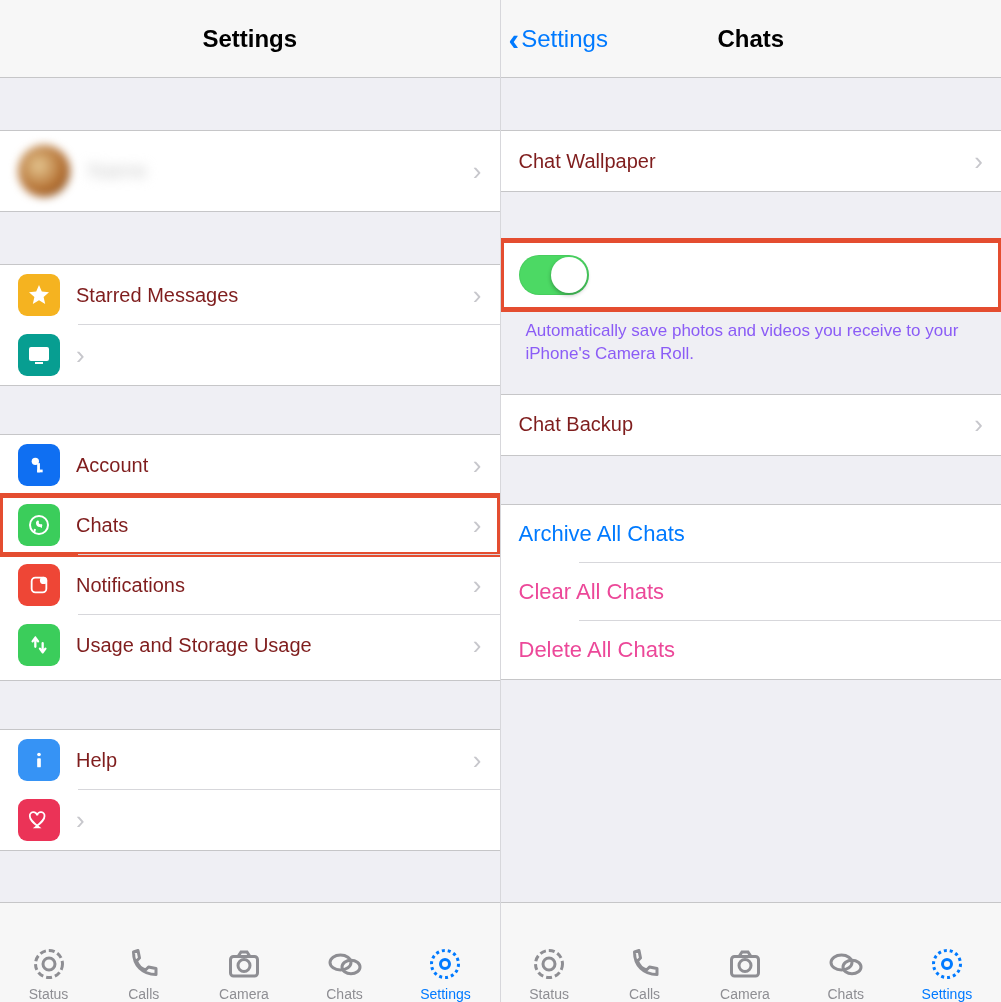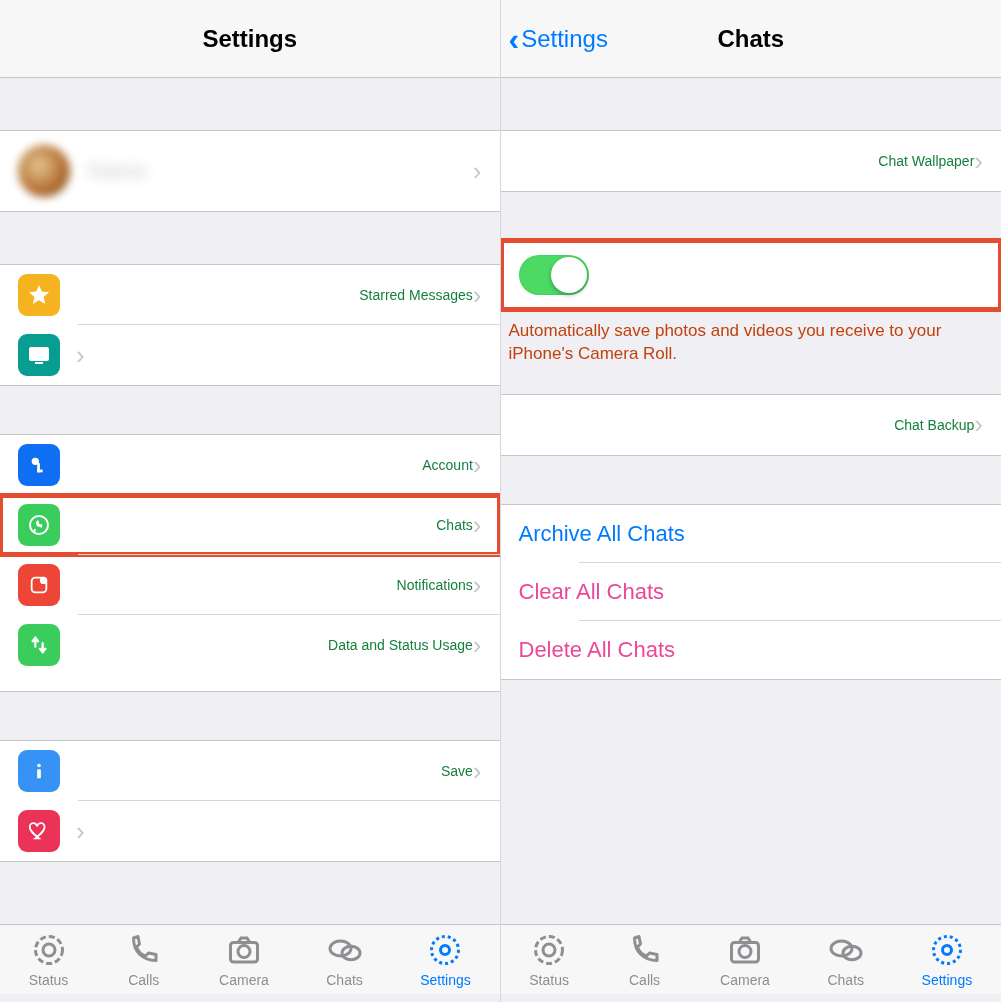--- a/index.html
+++ b/index.html
@@ -12,33 +12,33 @@
   .navbar .back{position:absolute;left:8px;top:0;height:100%;display:flex;align-items:center;color:#007aff;font-size:24px;font-weight:400;cursor:pointer;}
   .navbar .back .chev{font-size:32px;line-height:1;margin-right:2px;font-weight:600;}
   .content{flex:1 1 auto;overflow:hidden;}
   .group{background:#fff;border-top:1px solid #c6c6c8;border-bottom:1px solid #c6c6c8;}
   .spacer-lg{height:52px;}
   .spacer-md{height:48px;}
   .row{display:flex;align-items:center;min-height:60px;padding:0 18px;position:relative;}
   .row.sep::after{content:"";position:absolute;left:78px;right:0;bottom:0;height:1px;background:#d7d7db;}
   .row.tall{min-height:80px;}
   .row .icon{width:42px;height:42px;border-radius:9px;margin-right:16px;display:flex;align-items:center;justify-content:center;flex:0 0 auto;}
-  .row .label{flex:1 1 auto;font-size:14px;color:#15803d;text-align:right;}
+  .row .label{flex:1 1 auto;font-size:20px;color:#7f1d1d;}
   .row .chevron{flex:0 0 auto;color:#c7c7cc;font-size:26px;font-weight:300;}
   .avatar{width:52px;height:52px;border-radius:26px;margin-right:18px;background:radial-gradient(circle at 40% 40%, #e6c893,#b06a2c 60%,#4a2c11);filter:blur(4px);flex:0 0 auto;}
   .profile-text{flex:1 1 auto;font-size:22px;color:#ccc;filter:blur(6px);}
   .toggle{width:70px;height:40px;border-radius:20px;background:#4cd964;position:relative;flex:0 0 auto;box-shadow:inset 0 0 0 1px rgba(0,0,0,.05);}
   .toggle .knob{width:36px;height:36px;border-radius:18px;background:#fff;position:absolute;top:2px;right:2px;box-shadow:0 2px 4px rgba(0,0,0,.3);}
-  .footer{font-size:17px;color:#c2410c;padding:10px 18px 0 8px;line-height:1.35;}
+  .footer{font-size:17px;color:#8b5cf6;padding:10px 18px 0 25px;line-height:1.35;}
   .highlight-red{outline:5px solid #e44d30;outline-offset:-3px;position:relative;z-index:2;}
   .linkrow{font-size:22px;border-radius:13px;}
   .link-blue{color:#007aff;}
   .link-red{color:#ec4899;}
   
-  .tabbar{height:70px;background:#f7f7f7;border-top:1px solid #c6c6c8;display:flex;align-items:center;justify-content:space-around;position:absolute;left:0;right:0;bottom:8px;}
+  .tabbar{height:100px;background:#f7f7f7;border-top:1px solid #c6c6c8;display:flex;align-items:flex-end;justify-content:space-around;position:absolute;left:0;right:0;bottom:0;}
   .tab{display:flex;flex-direction:column;align-items:center;gap:4px;color:#8e8e93;font-size:14px;cursor:pointer;}
   .tab.active{color:#007aff;}
   .tab svg{width:36px;height:36px;}
   
   .ic-white{fill:#fff;}
 </style>
 </head>
 <body>
 
 <div class="container">
@@ -76,21 +76,21 @@
                 <rect class="ic-white" x="3" y="5" width="18" height="12" rx="1" fill="none" stroke="#fff" stroke-width="2"></rect>
                 <rect class="ic-white" x="8" y="19" width="8" height="2"></rect>
               </svg>
           </div>
           <div class="chevron">›</div>
         </div>
       </div>
 
       <div class="spacer-md"></div>
 
-      <div class="group" style="padding-bottom:16px">
+      <div class="group" style="padding-bottom:5px">
         <div class="row sep">
           <div class="icon" style="background:#0f6ff2">
             <svg viewBox="0 0 24 24" width="22" height="22">
                 <circle cx="8" cy="8" r="4" fill="#fff"></circle>
                 <rect x="10" y="10" width="3" height="10" fill="#fff"></rect>
                 <rect x="10" y="17" width="6" height="3" fill="#fff"></rect>
               </svg>
           </div>
           <div class="label">Account</div>
           <div class="chevron">›</div>
@@ -116,36 +116,36 @@
           <div class="label">Notifications</div>
           <div class="chevron">›</div>
         </div>
         <div class="row">
           <div class="icon" style="background:#3bcd5b">
             <svg viewBox="0 0 24 24" width="22" height="22">
                 <path d="M8 4 L8 14 M8 4 L5 8 M8 4 L11 8" stroke="#fff" stroke-width="2.5" fill="none" stroke-linecap="round"></path>
                 <path d="M16 20 L16 10 M16 20 L13 16 M16 20 L19 16" stroke="#fff" stroke-width="2.5" fill="none" stroke-linecap="round"></path>
               </svg>
           </div>
-          <div class="label">Data and Status Usage</div>
+          <div class="label">Usage and Storage Usage</div>
           <div class="chevron">›</div>
         </div>
       </div>
 
       <div class="spacer-md"></div>
 
       <div class="group">
         <div class="row sep">
           <div class="icon" style="background:#3693f5">
             <svg viewBox="0 0 24 24" width="22" height="22">
                 <circle cx="12" cy="6" r="2" fill="#fff"></circle>
                 <rect x="10" y="10" width="4" height="10" rx="1" fill="#fff"></rect>
               </svg>
           </div>
-          <div class="label">Save</div>
+          <div class="label">Help</div>
           <div class="chevron">›</div>
         </div>
         <div class="row">
           <div class="icon" style="background:#eb3357">
             <svg viewBox="0 0 24 24" width="22" height="22">
                 <path d="M12 20 C6 15 2 12 2 8 a4 4 0 0 1 8-1 a4 4 0 0 1 8 1 c0 4-4 7-10 12z" fill="none" stroke="#fff" stroke-width="2"></path>
               </svg>
           </div>
           <div class="chevron">›</div>
         </div>

